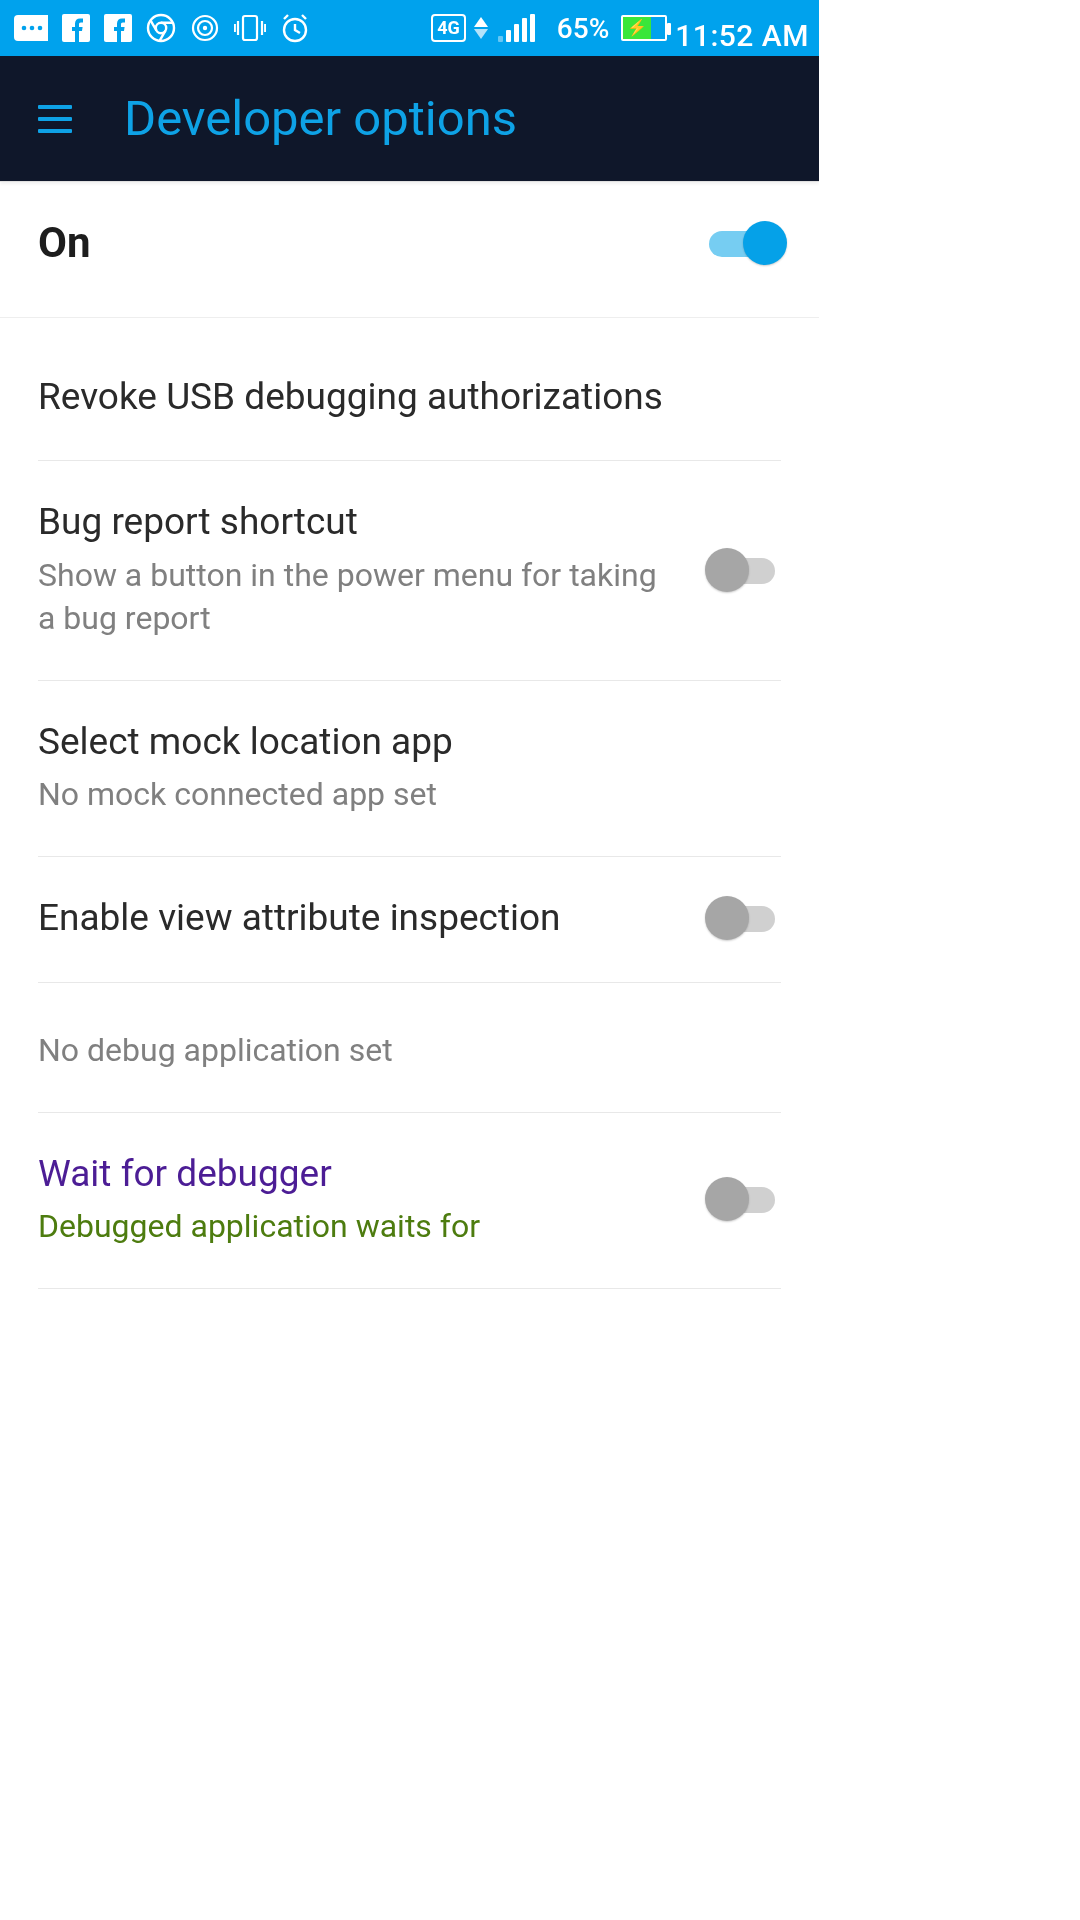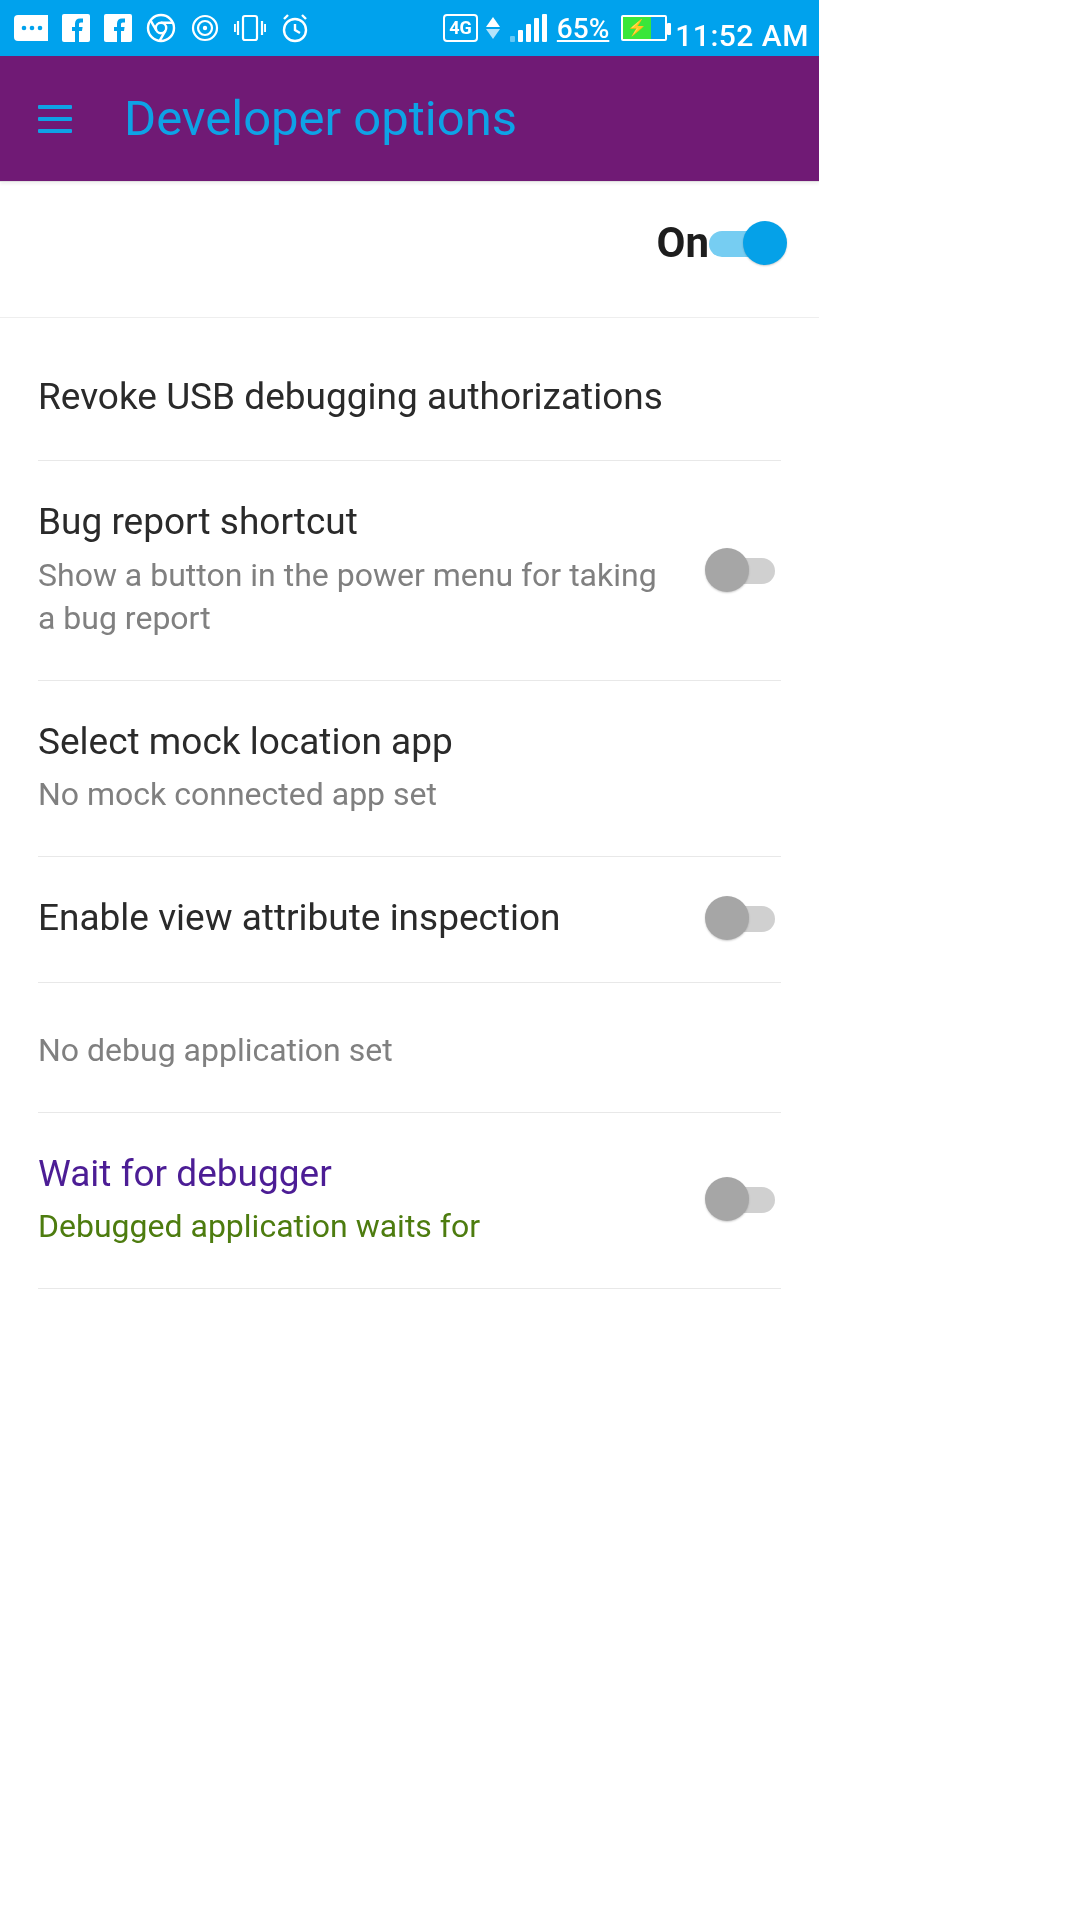--- a/index.html
+++ b/index.html
@@ -28,21 +28,21 @@
     align-items: center;
     gap: 14px;
   }
   .status-right { gap: 8px; }
   .sb-ico {
     display: inline-flex;
     align-items: center;
     justify-content: center;
   }
   .sb-ico svg { display: block; }
-  .battery-pct { font-size: 28px; margin-left: 2px; margin-right: 4px; text-decoration: underline; }
+  .battery-pct { font-size: 28px; margin-left: 14px; margin-right: 4px; }
   .clock { font-size: 30px; letter-spacing: 0.5px; margin-top: 15px; }
   .network-4g {
     border: 2px solid #fff;
     border-radius: 4px;
     font-size: 18px;
     font-weight: 700;
     line-height: 1;
     padding: 3px 4px;
   }
   .up-down {
@@ -109,21 +109,21 @@
 
   
   .app-bar {
     height: 126px;
     display: flex;
     align-items: center;
     padding: 0 38px;
     gap: 52px;
     border-bottom: 1px solid #e0e0e0;
     box-shadow: 0 2px 3px rgba(0,0,0,0.06);
-    background: #701a75;
+    background: #0f172a;
   }
   .hamburger {
     display: flex;
     flex-direction: column;
     gap: 8px;
   }
   .hamburger span {
     width: 34px;
     height: 4px;
     background: #0ea2e6;
@@ -132,21 +132,21 @@
   .app-title {
     color: #0ea2e6;
     font-size: 49px;
     font-weight: 400;
   }
 
   
   .master-row {
     display: flex;
     align-items: center;
-    justify-content: flex-end;
+    justify-content: space-between;
     padding: 36px 38px 50px 38px;
     border-bottom: 1px solid #eeeeee;
   }
   .master-label {
     font-size: 42px;
     font-weight: 700;
     color: #1d1d1d;
   }
 
   

